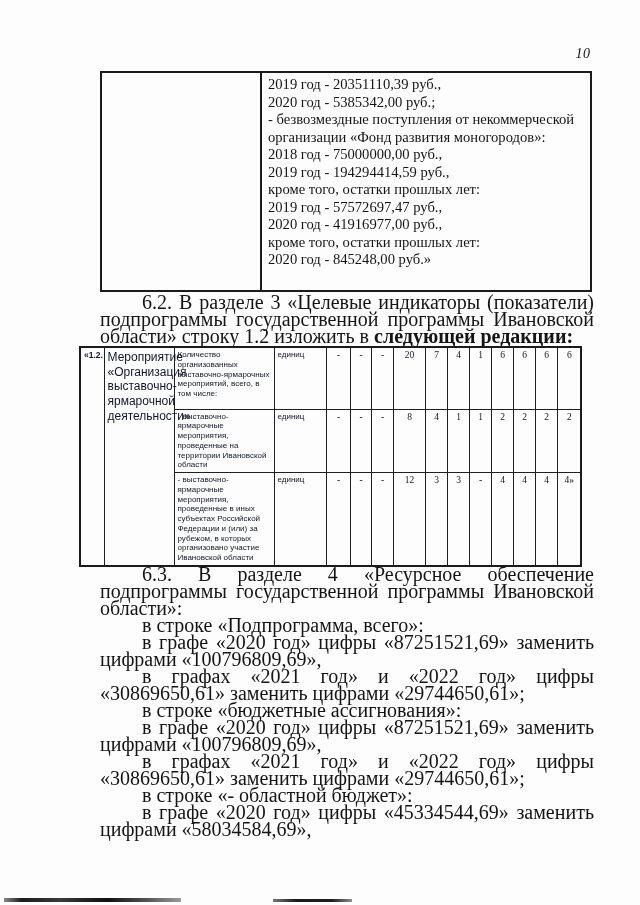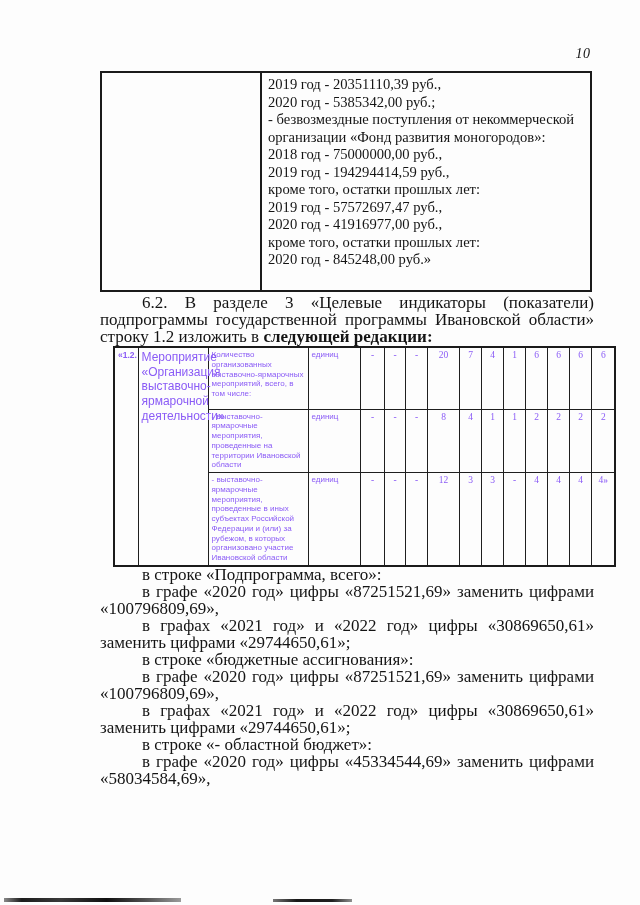--- a/index.html
+++ b/index.html
@@ -18,30 +18,30 @@
     border:2px solid #1b1b1b;box-sizing:border-box;display:flex;
   }
   .tt-left{width:160px;border-right:2px solid #1b1b1b;box-sizing:border-box;}
   .tt-right{flex:1;padding:3px 2px 0 6px;border-radius:24px;}
   .tt-line{font-size:14.6px;line-height:17.5px;white-space:nowrap;}
   
   .sec{position:absolute;left:100px;width:494px;}
   .sec-62{top:294px;}
   .sec-63{top:566px;}
   .para{
-    margin:0;font-size:17px;line-height:17px;
+    margin:0;font-size:20px;line-height:17px;
     text-align:justify;text-indent:42px;
   }
   .bold{font-weight:bold;}
   
   .ind-table{
-    position:absolute;left:113px;top:346px;
+    position:absolute;left:79px;top:346px;
     border-collapse:collapse;table-layout:fixed;width:503px;
     font-family:"Liberation Sans","DejaVu Sans",sans-serif;
-    color:#8b5cf6;
+    color:#0f172a;
   }
   .ind-table td{
     border:1.4px solid #1f1f1f;vertical-align:top;
     padding:2px 2px 2px 3px;box-sizing:border-box;
   }
   .ind-table{border:2px solid #1b1b1b;}
   .c-num{font-size:8.5px;font-weight:bold;padding-left:2px;}
   .c-name{font-size:12px;line-height:1.22;}
   .c-ind{font-size:8px;line-height:1.22;}
   .c-unit{font-size:8px;}
@@ -149,20 +149,21 @@
     <td class="c-val">-</td>
     <td class="c-val">4</td>
     <td class="c-val">4</td>
     <td class="c-val">4</td>
     <td class="c-val">4»</td>
   </tr>
 </tbody>
   </table>
 
 <div class="sec sec-63">
+  <p class="para">6.3. В разделе 4 «Ресурсное обеспечение подпрограммы государственной программы Ивановской области»:</p>
   <p class="para">в строке «Подпрограмма, всего»:</p>
   <p class="para">в графе «2020 год» цифры «87251521,69» заменить цифрами «100796809,69»,</p>
   <p class="para">в графах «2021 год» и «2022 год» цифры «30869650,61» заменить цифрами «29744650,61»;</p>
   <p class="para">в строке «бюджетные ассигнования»:</p>
   <p class="para">в графе «2020 год» цифры «87251521,69» заменить цифрами «100796809,69»,</p>
   <p class="para">в графах «2021 год» и «2022 год» цифры «30869650,61» заменить цифрами «29744650,61»;</p>
   <p class="para">в строке «- областной бюджет»:</p>
   <p class="para">в графе «2020 год» цифры «45334544,69» заменить цифрами «58034584,69»,</p>
 </div>
 

